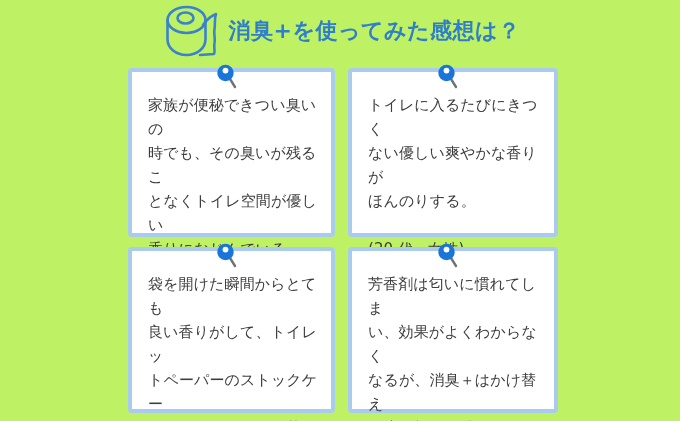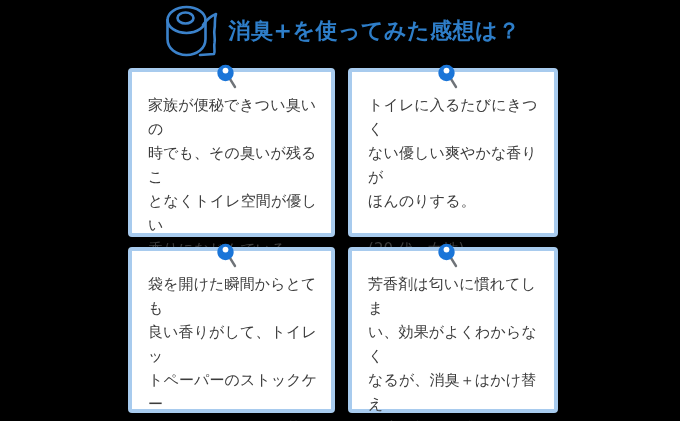--- a/index.html
+++ b/index.html
@@ -1,20 +1,20 @@
 <!DOCTYPE html>
 <html><head>
 <meta charset="utf-8">
 <style>
   html, body { margin: 0; padding: 0; background: #ffffff; }
   .canvas {
     position: relative;
     width: 680px;
     height: 421px;
-    background: #000000;
+    background: #bef264;
     font-family: "DejaVu Sans", "Liberation Sans", sans-serif;
     overflow: hidden;
   }
 
   
   .header {
     position: absolute;
     top: 0;
     left: 0;
     width: 100%;

